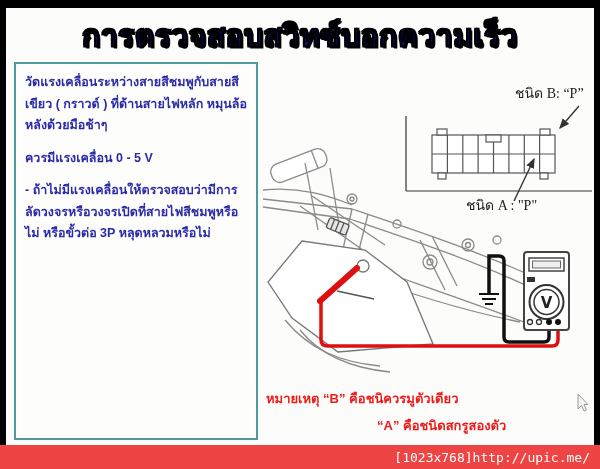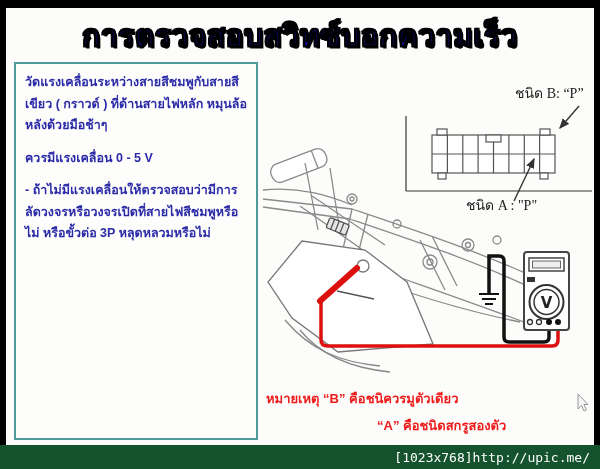--- a/index.html
+++ b/index.html
@@ -24,21 +24,21 @@
   }
   .label-b{left:489px;top:82px;margin-left:26px;}
   .label-a{left:466px;top:194px;}
   .note{
     position:absolute;font-size:13px;font-weight:bold;color:#ee1a1a;white-space:nowrap;
   }
   .note-1{left:266px;top:388px;}
   .note-2{left:352px;top:415px;margin-left:25px;}
   .art{position:absolute;left:0;top:0;width:600px;height:469px;pointer-events:none;}
   .footer{
-    position:absolute;left:0;top:445px;width:600px;height:24px;background:#14532d;
+    position:absolute;left:0;top:445px;width:600px;height:24px;background:#ef4444;
     display:flex;align-items:center;justify-content:flex-end;
   }
   .footer span{
     color:#fff;font-family:"DejaVu Sans Mono",monospace;font-size:13px;margin-right:10px;letter-spacing:0;
   }
 </style>
 </head>
 <body>
 
 <div class="frame">

